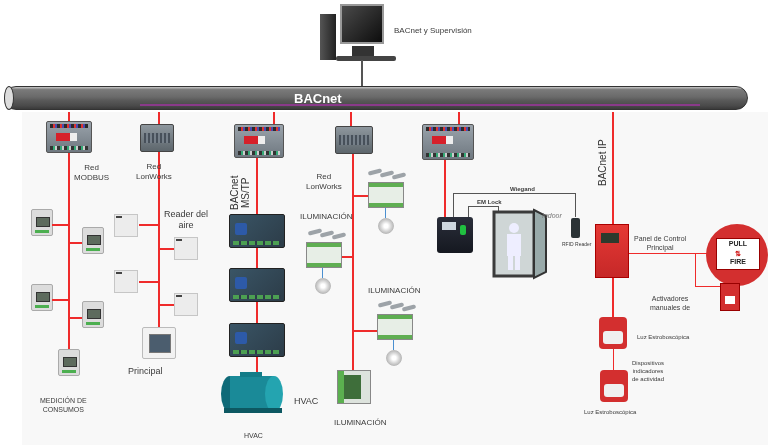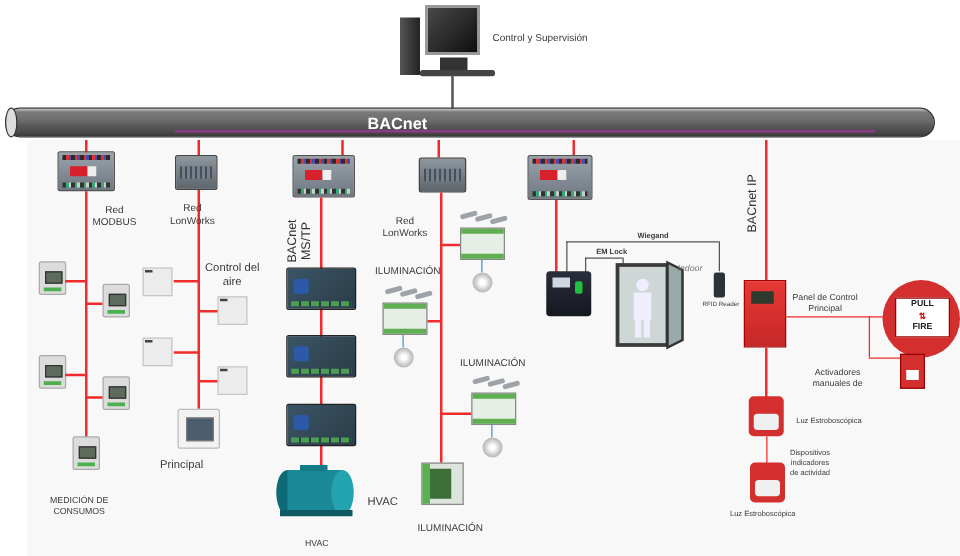--- a/index.html
+++ b/index.html
@@ -66,21 +66,21 @@
 <body>
 
 <div class="bg-panel"></div>
 
 <div>
   <div class="pc-tower"></div>
   <div class="pc-monitor"></div>
   <div class="pc-base"></div>
   <div class="pc-kb"></div>
 </div>
-<div class="lbl lbl-md" style="left:394px;top:26px;">Control y Supervisión</div>
+<div class="lbl lbl-md" style="left:394px;top:26px;">BACnet y Supervisión</div>
 <div class="gl" style="left:361px;top:60px;width:2px;height:27px;"></div>
 
 <div class="bus"></div>
 <div class="bus-cap"></div>
 <div class="bus-purple"></div>
 <div class="bus-label">BACnet</div>
 
 <div class="rl" style="left:68px;top:112px;width:2px;height:10px;"></div>
 <div class="ctrl" style="left:46px;top:121px;">
     <span class="badge"></span>
@@ -106,21 +106,21 @@
 </div>
 
 <div class="rl" style="left:158px;top:112px;width:2px;height:12px;"></div>
 <div class="lon" style="left:140px;top:124px;"></div>
 <div class="rl" style="left:158px;top:152px;width:2px;height:175px;"></div>
 <div class="lbl lbl-md" style="left:136px;top:162px;">
   <div>Red</div>
   <div>LonWorks</div>
 </div>
 <div class="lbl" style="left:164px;top:209px;">
-  <div>Control del</div>
+  <div>Reader del</div>
   <div>aire</div>
 </div>
 <div class="sensor" style="left:114px;top:214px;"></div>
 <div class="rl" style="left:139px;top:224px;width:20px;height:2px;"></div>
 <div class="sensor" style="left:174px;top:237px;"></div>
 <div class="rl" style="left:159px;top:248px;width:15px;height:2px;"></div>
 <div class="sensor" style="left:114px;top:270px;"></div>
 <div class="rl" style="left:139px;top:281px;width:20px;height:2px;"></div>
 <div class="sensor" style="left:174px;top:293px;"></div>
 <div class="rl" style="left:159px;top:304px;width:15px;height:2px;"></div>

